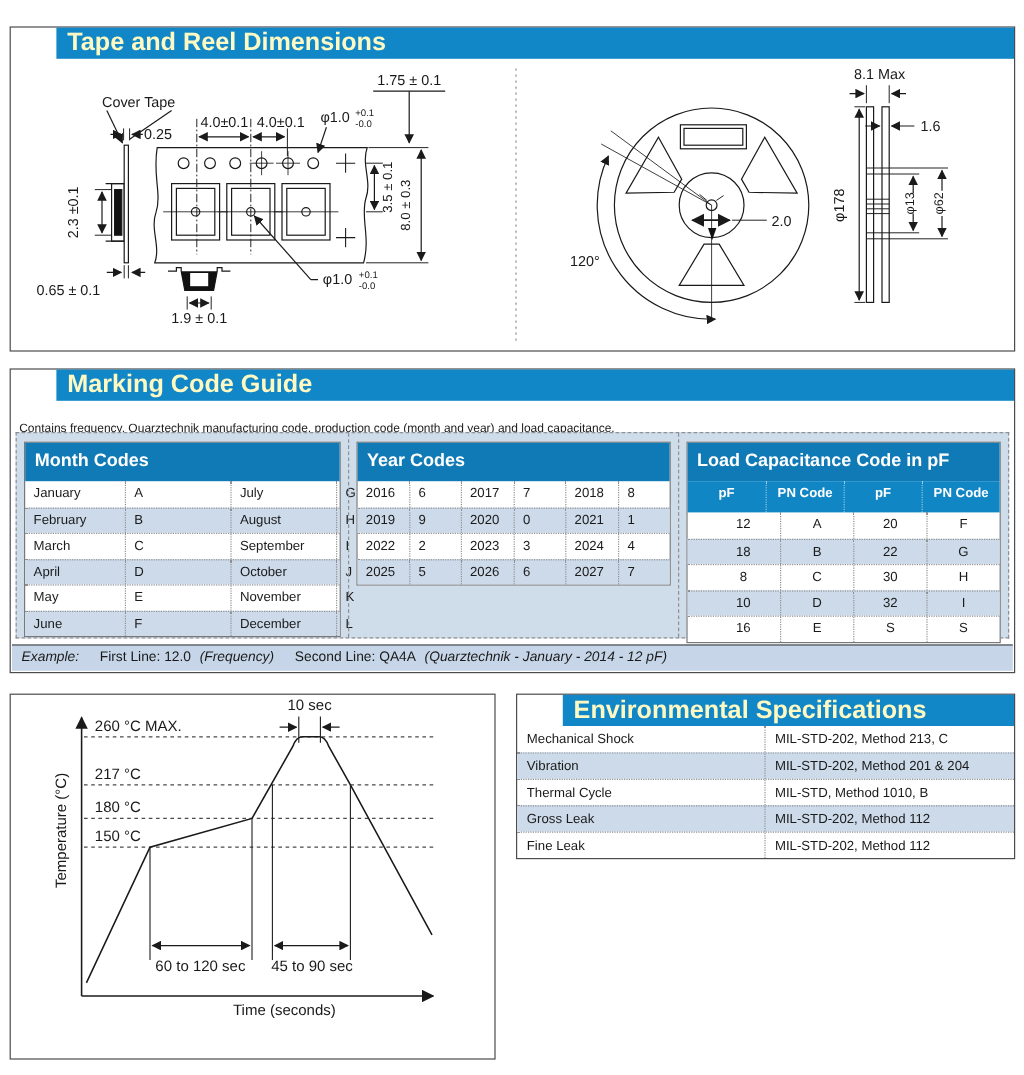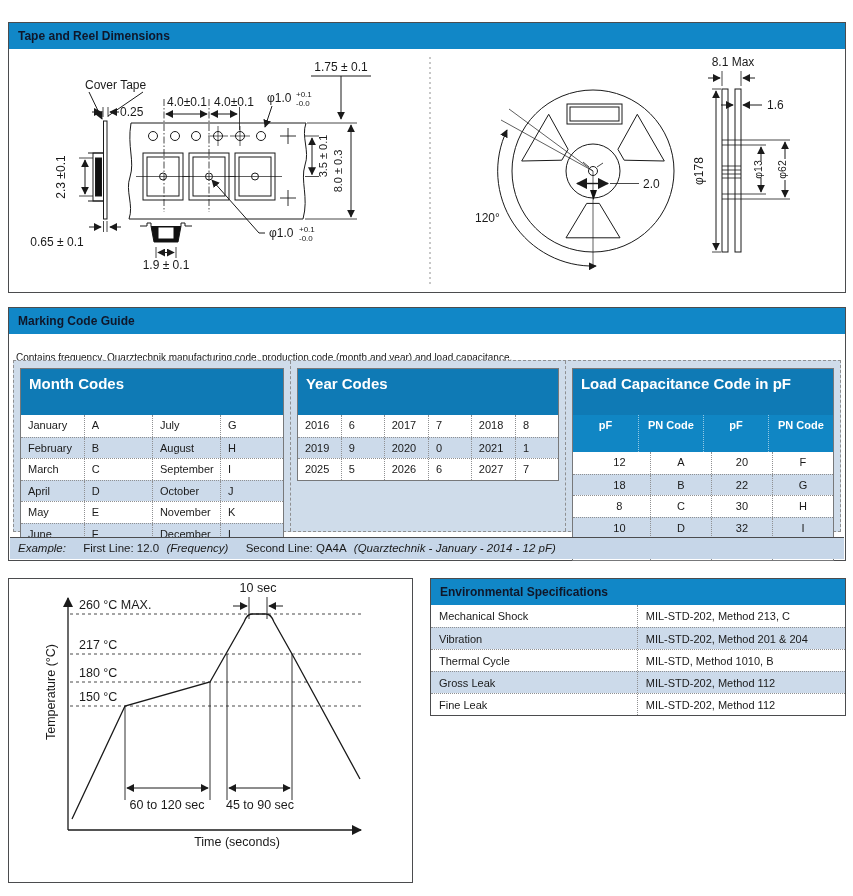--- a/index.html
+++ b/index.html
@@ -1,40 +1,40 @@
 <!DOCTYPE html>
 <html><head>
 <meta charset="utf-8">
 <style>
   * { margin:0; padding:0; box-sizing:border-box; }
   html,body { width:853px; height:896px; background:#fff; font-family:"Liberation Sans",sans-serif; color:#1a1a1a; position:relative; }
   .section { position:absolute; border:1px solid #4b4c4e; background:#fff; }
-  .sec-header { height:26px; line-height:26px; background:#1187c7; color:#0f172a; font-weight:bold; font-size:12px; padding-left:9px; }
+  .sec-header { height:26px; line-height:26px; background:#1187c7; color:#fef9c3; font-weight:bold; font-size:21px; padding-left:9px;margin-left:38px; }
   svg text { fill:#1a1a1a; }
   svg { display:block; }
 
   
   #sec-marking .desc { position:absolute; top:44px; left:7px; right:7px; font-size:10px; }
   #sec-marking .panel { position:absolute; top:52px; left:4px; right:4px; height:172px;
       background:#cfdcea; border:1px dashed #8f9092; display:flex; }
   .zone { padding:7px 6px; }
   .zone + .zone { border-left:1px dashed #8f9092; }
   #zone-month { width:33.4%; } #zone-year { width:33.3%; } #zone-load { width:33.3%; }
   .dtable { background:#fff; border:1px solid #77787a; }
-  .ttitle { height:46px; line-height:29px; background:#0f7ab5; color:#fff; font-weight:bold; font-size:15px; padding-left:8px; }
+  .ttitle { height:32px; line-height:29px; background:#0f7ab5; color:#fff; font-weight:bold; font-size:15px; padding-left:8px; }
   .trow { display:grid; height:21.5px; line-height:21.5px; font-size:11px; }
   .tbody .trow + .trow { border-top:1px dotted #8f9092; }
   .tbody .trow:nth-child(even) { background:#ccdaea; }
   .trow > div { padding-left:7px; overflow:hidden; white-space:nowrap; }
   .trow > div + div { border-left:1px dotted #8f9092; }
-  #month-table .trow { grid-template-columns:24% 26% 26% 24%; }
+  #month-table .trow { grid-template-columns:24% 26% 26% 24%;gap:20px; }
   #year-table .trow { grid-template-columns:16.5% 16.5% 17% 16.5% 17% 16.5%; }
   #load-table .trow { grid-template-columns:25% 25% 25% 25%;padding-left:16px; }
   #load-table .trow > div { padding-left:0; text-align:center; }
-  #load-table .lhead { display:grid; grid-template-columns:25% 25% 25% 25%; height:37px; line-height:21.5px;
+  #load-table .lhead { display:grid; grid-template-columns:25% 25% 25% 25%; height:26px; line-height:21.5px;
       background:#1086c4; color:#fff; font-weight:bold; font-size:11px; text-align:center; }
   #load-table .lhead div + div { border-left:1px dotted rgba(255,255,255,.55); }
   #sec-marking .example { position:absolute; left:1px; right:1px; bottom:1px; height:22px; line-height:21px;
       background:#c6d6e8; border-top:1px solid #4b4c4e; font-size:11.5px; padding-left:8px; white-space:nowrap; }
   .it { font-style:italic;margin-top:44px; }
   .gap { display:inline-block; width:14px; }
   .sgap { display:inline-block; width:4px; }
 
   
   #env-body .erow { display:grid; grid-template-columns:49.7% 50.3%; height:22px; line-height:22px; font-size:11px; }
@@ -297,20 +297,28 @@
             </div>
           <div class="trow">
               <div>2019</div>
               <div>9</div>
               <div>2020</div>
               <div>0</div>
               <div>2021</div>
               <div>1</div>
             </div>
           <div class="trow">
+              <div>2022</div>
+              <div>2</div>
+              <div>2023</div>
+              <div>3</div>
+              <div>2024</div>
+              <div>4</div>
+            </div>
+          <div class="trow">
               <div>2025</div>
               <div>5</div>
               <div>2026</div>
               <div>6</div>
               <div>2027</div>
               <div>7</div>
             </div>
         </div>
       </div>
     </div>

